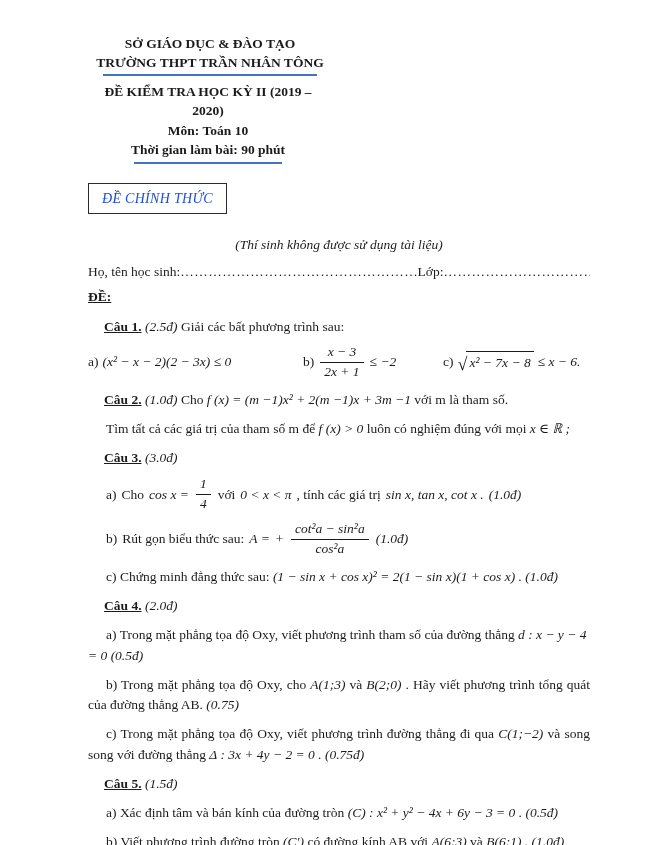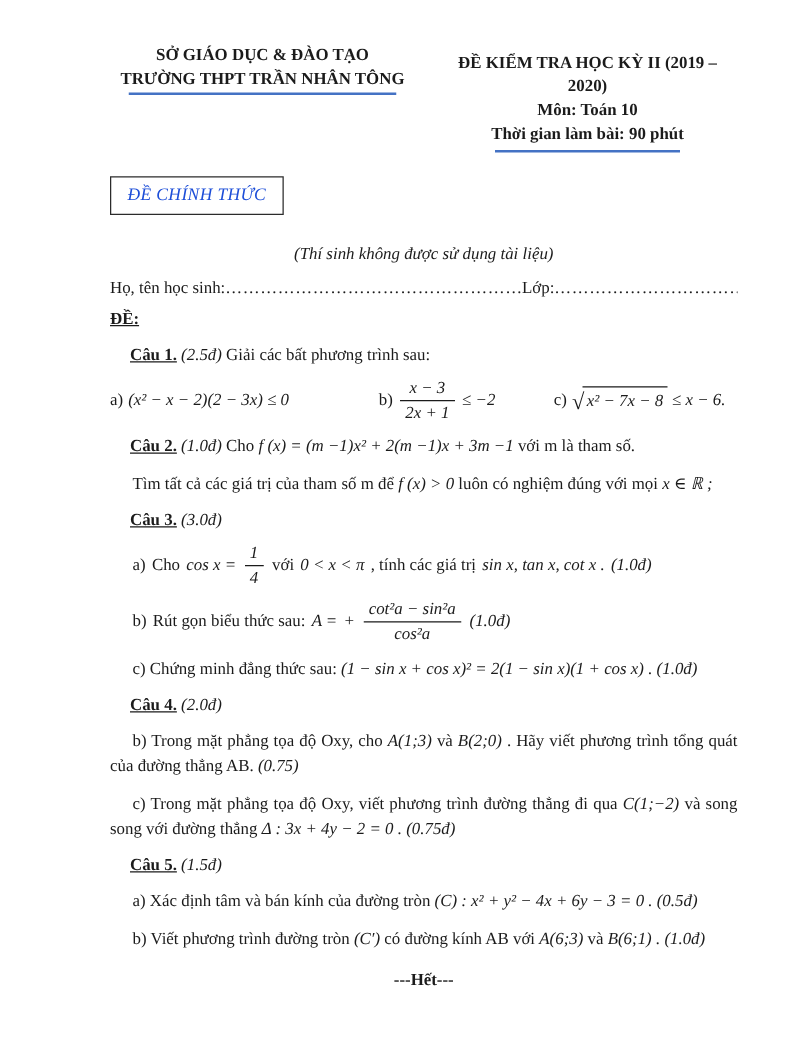--- a/index.html
+++ b/index.html
@@ -5,21 +5,21 @@
   html,body{margin:0;padding:0;background:#ffffff;}
   .page{
     width:646px;height:845px;box-sizing:border-box;
     padding:34px 56px 0 88px;
     background:#ffffff;color:#1b1b1b;
     font-family:"Liberation Serif","DejaVu Serif",serif;
     font-size:13.5px;line-height:1.5;
     position:relative;overflow:hidden;
   }
   
-  .header{display:flex;justify-content:space-between;align-items:flex-start;}
+  .header{display:flex;justify-content:space-between;align-items:flex-start;flex-direction:column;}
   .header-left{width:244px;text-align:center;font-weight:bold;line-height:1.42;}
   .header-right{width:240px;text-align:center;font-weight:bold;line-height:1.42;margin-top:6px;}
   .rule{border-bottom:2px solid #4472C4;height:0;}
   .rule-left{width:214px;margin:2px auto 0;}
   .rule-right{width:148px;margin:3px auto 0;}
   
   .stamp-box{
     display:inline-block;border:1.4px solid #2b2b2b;
     padding:4px 13px;margin-top:19px;
     font-style:italic;color:#1d4ed8;font-size:14px;letter-spacing:.3px;
@@ -174,20 +174,26 @@
     <span>Chứng minh đẳng thức sau:</span>
     <span class="m">(1 − sin x + cos x)² = 2(1 − sin x)(1 + cos x) .</span>
     <span class="score">(1.0đ)</span>
   </p>
 
   
   <p class="q-head">
     <span class="qlabel">Câu 4.</span>
     <span class="score">(2.0đ)</span>
   </p>
+  <p class="item-p">
+    <span>a)</span>
+    <span>Trong mặt phẳng tọa độ Oxy, viết phương trình tham số của đường thẳng</span>
+    <span class="m">d : x − y − 4 = 0</span>
+    <span class="score">(0.5đ)</span>
+  </p>
   <p class="item-p just">
     <span>b)</span>
     <span>Trong mặt phẳng tọa độ Oxy, cho</span>
     <span class="m">A(1;3)</span>
     <span>và</span>
     <span class="m">B(2;0)</span>
     <span>. Hãy viết phương trình tổng quát của đường thẳng AB.</span>
     <span class="score">(0.75)</span>
   </p>
   <p class="item-p just">

